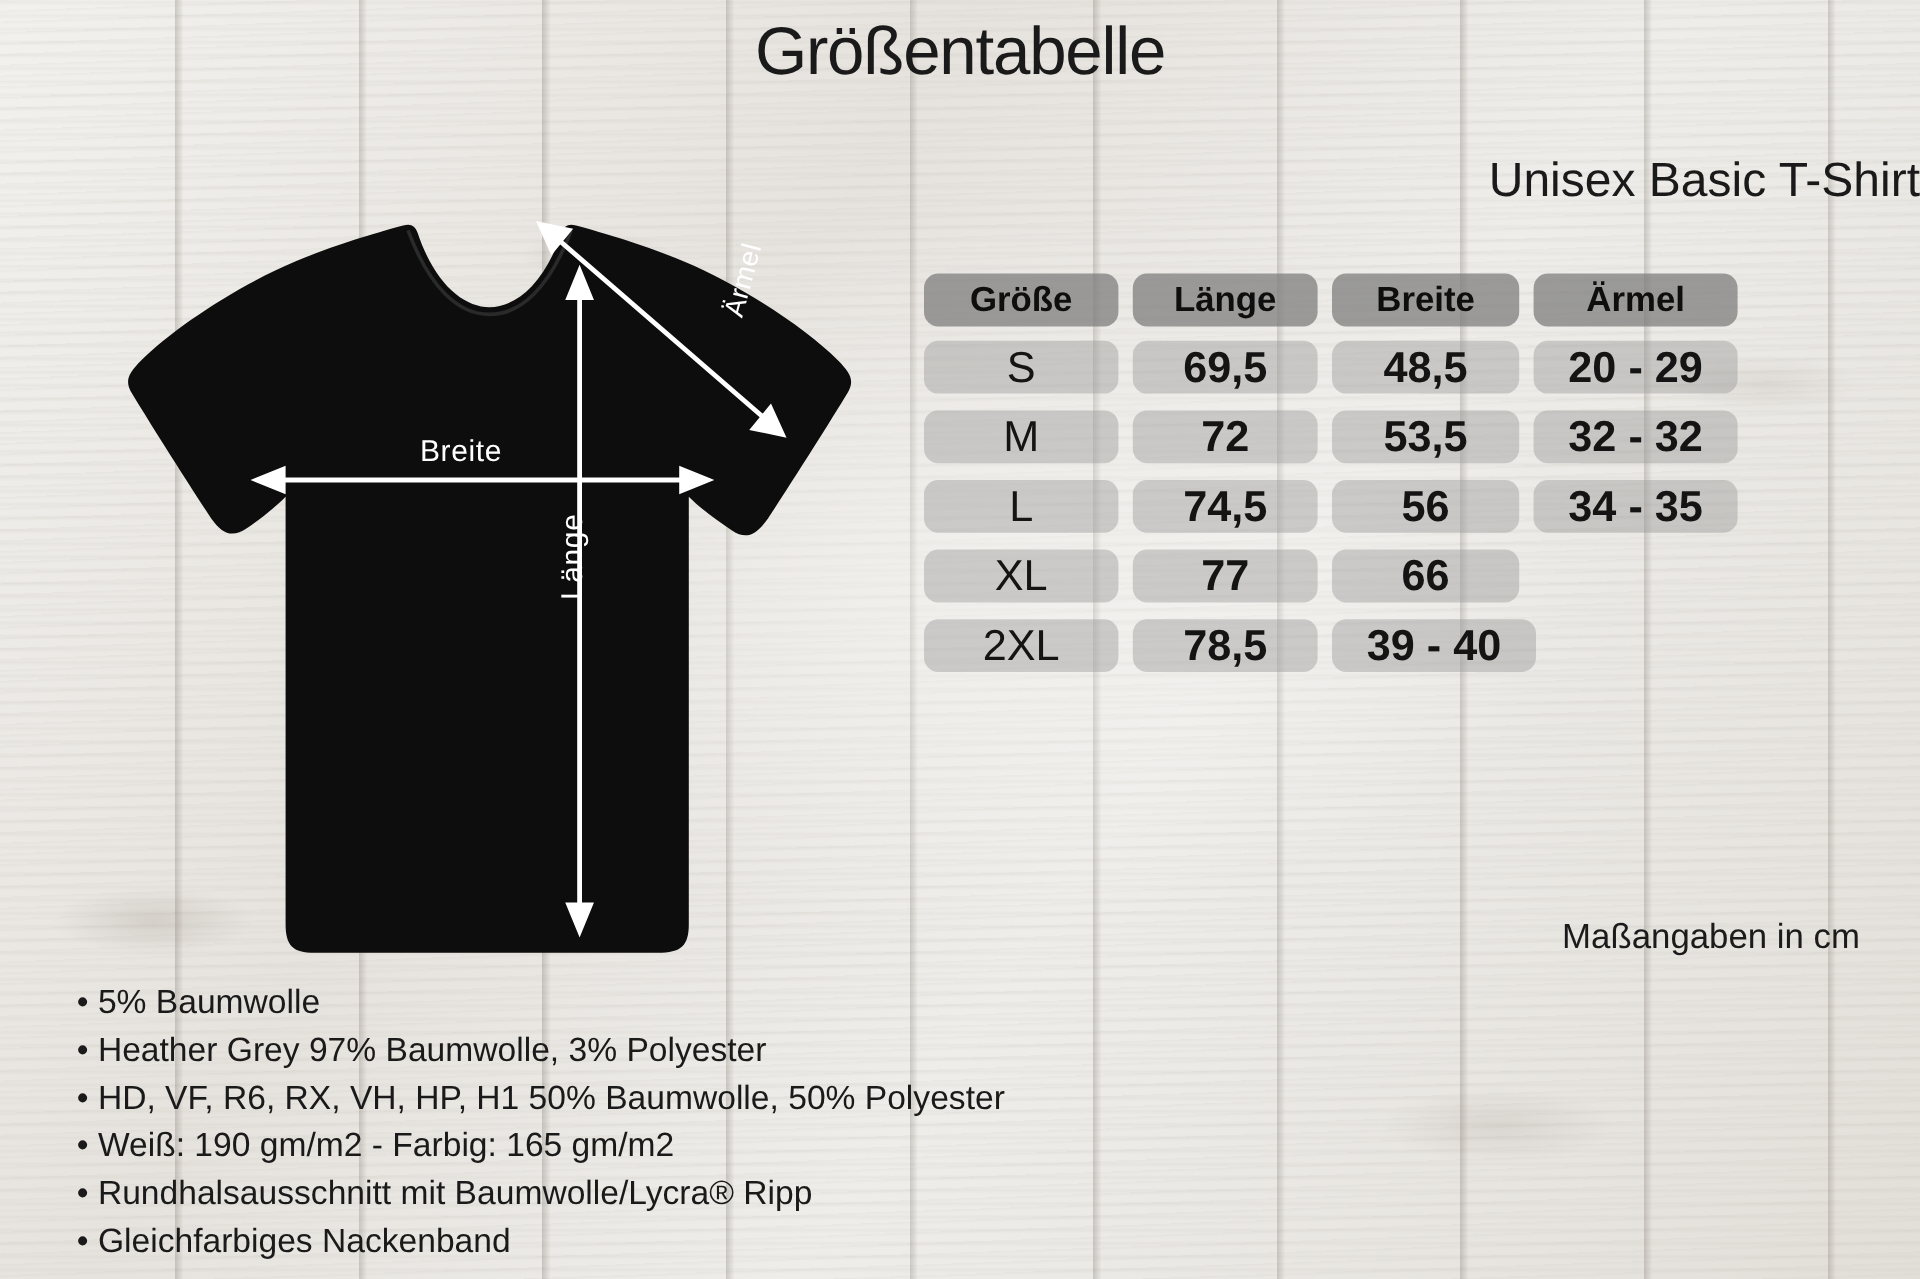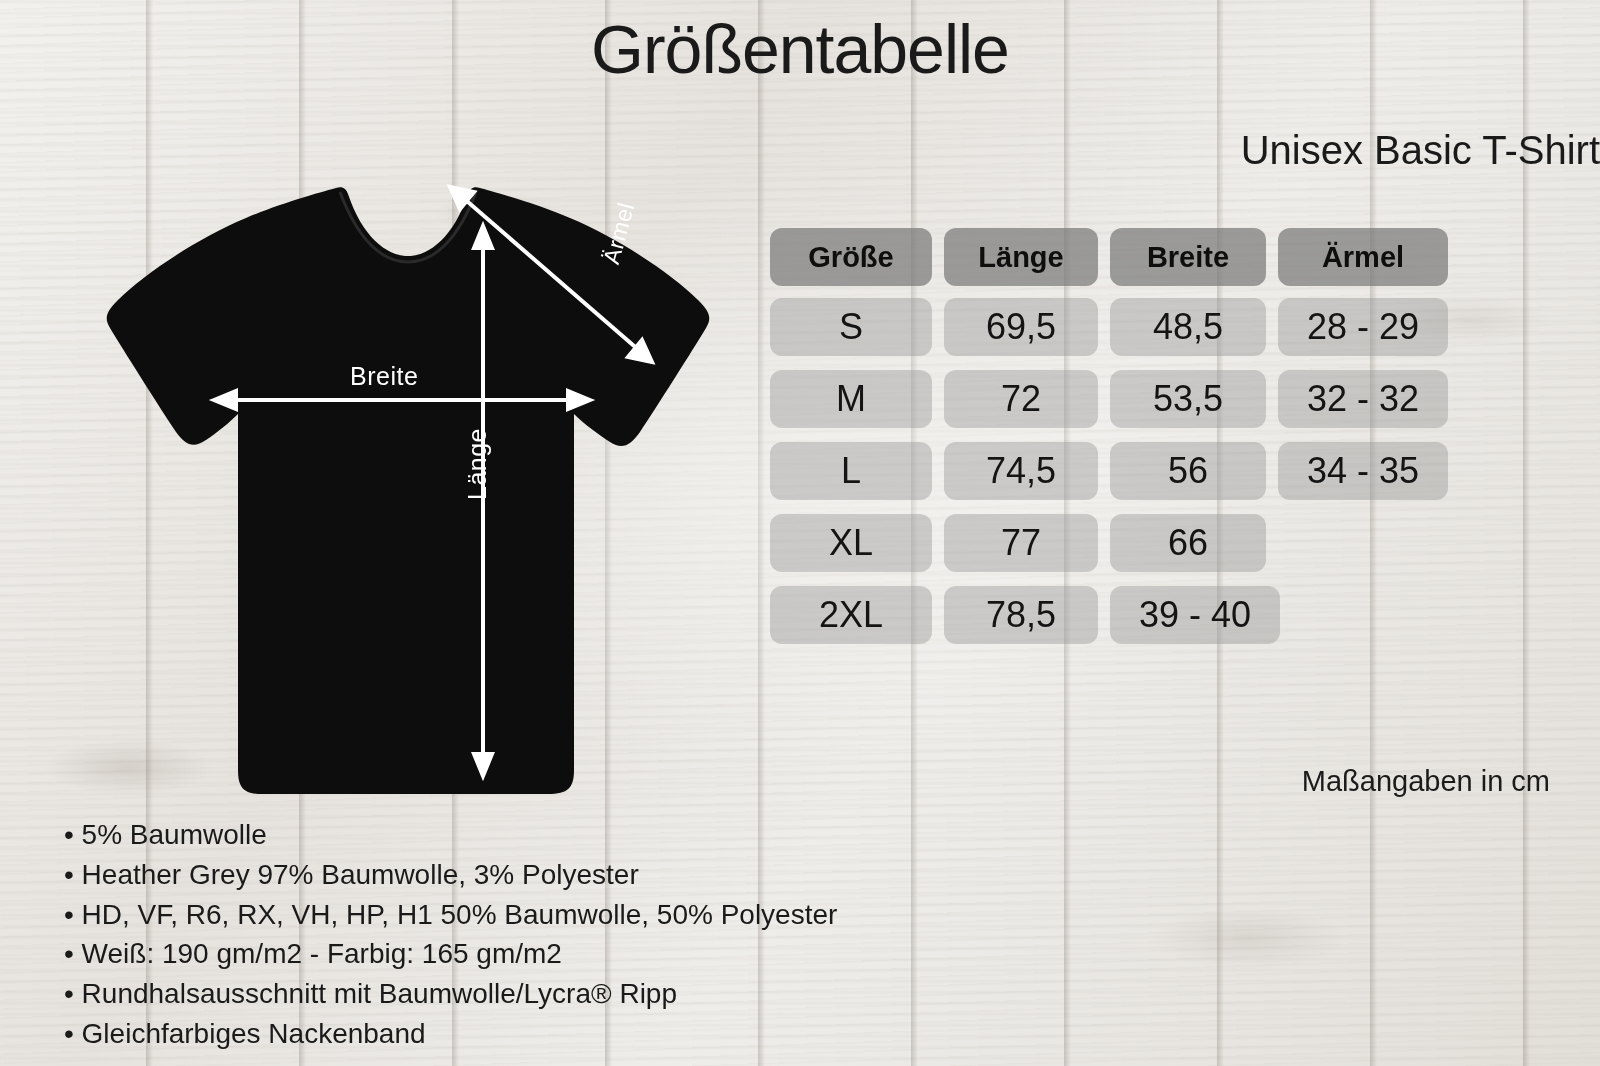--- a/index.html
+++ b/index.html
@@ -44,21 +44,21 @@
       radial-gradient(ellipse 90px 30px at 31% 20%, rgba(150,142,132,0.18), rgba(0,0,0,0) 70%),
       radial-gradient(ellipse 140px 45px at 78% 88%, rgba(150,142,132,0.18), rgba(0,0,0,0) 70%),
       radial-gradient(ellipse 110px 35px at 92% 30%, rgba(150,142,132,0.16), rgba(0,0,0,0) 70%),
       radial-gradient(ellipse 700px 400px at 50% 45%, rgba(255,255,255,0.35), rgba(0,0,0,0) 75%);
   }
 
   
   #title {
     position: absolute; top: 12px; left: 0; width: 1600px;
     text-align: center;
-    font-size: 68px;
+    font-size: 56px;
     font-weight: 400;
     color: #1a1a1a;
     letter-spacing: -1px;
     line-height: 1.1;
   }
   #subtitle {
     position: absolute; top: 128px; left: 0; width: 1600px;
     text-align: right;
     font-size: 40px;
     font-weight: 400;
@@ -96,37 +96,37 @@
   
   #table {
     position: absolute;
     left: 770px; top: 228px;
     width: 780px;
   }
   .trow { display: flex; gap: 12px; margin-bottom: 12px; }
   .cell {
     border-radius: 12px;
     display: flex; align-items: center; justify-content: center;
-    height: 58px;
+    height: 44px;
     color: #141414;
   }
   .c-groesse { width: 162px; }
   .c-laenge  { width: 154px; }
   .c-breite  { width: 156px; }
   .c-aermel  { width: 170px; }
 
   .head .cell {
     background: rgba(122,122,122,0.72);
     font-weight: bold;
     font-size: 29px;
     color: #0e0e0e;
   }
   .body .cell {
     background: rgba(150,150,150,0.42);
-    font-weight: normal;
+    font-weight: bold;
     font-size: 36px;
   }
   .body .c-groesse { font-weight: 400; }
   .trow.body { margin-bottom: 14px; }
 
   #units {
     position: absolute;
     left: 770px; top: 765px;
     width: 780px;
     text-align: right;
@@ -212,21 +212,21 @@
       <div class="cell c-groesse">Größe</div>
       <div class="cell c-laenge">Länge</div>
       <div class="cell c-breite">Breite</div>
       <div class="cell c-aermel">Ärmel</div>
     </div>
 
     <div class="trow body">
       <div class="cell c-groesse">S</div>
       <div class="cell c-laenge">69,5</div>
       <div class="cell c-breite">48,5</div>
-      <div class="cell c-aermel">28 - 29</div>
+      <div class="cell c-aermel">20 - 29</div>
     </div>
 
     <div class="trow body">
       <div class="cell c-groesse">M</div>
       <div class="cell c-laenge">72</div>
       <div class="cell c-breite">53,5</div>
       <div class="cell c-aermel">32 - 32</div>
     </div>
 
     <div class="trow body">

